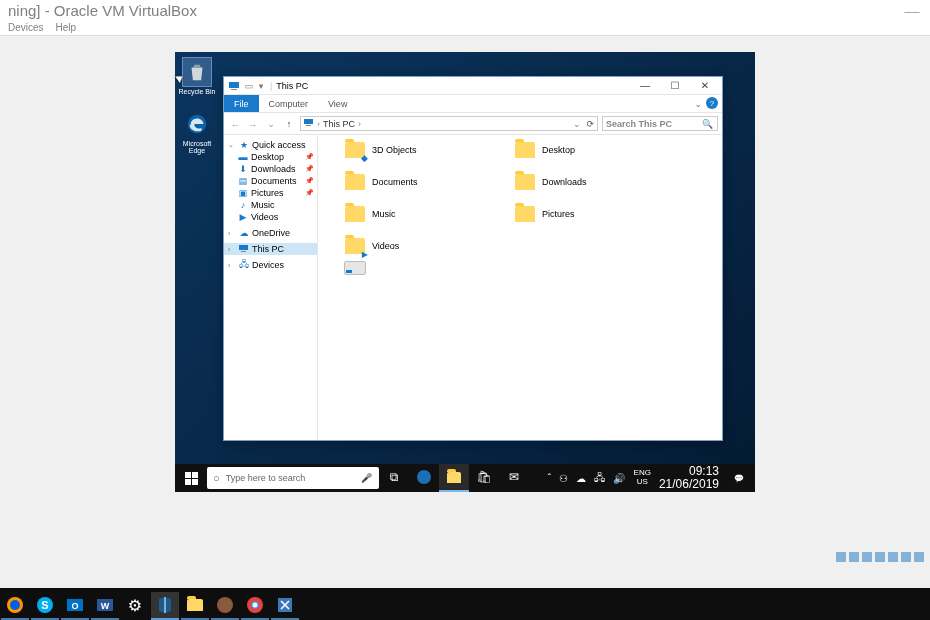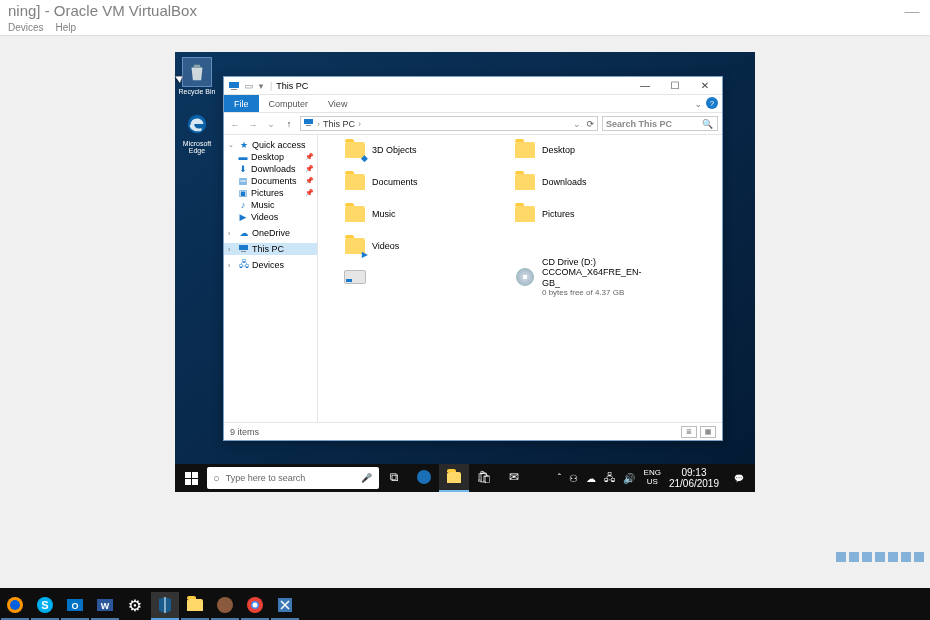--- a/index.html
+++ b/index.html
@@ -80,21 +80,21 @@
 .g-start{ width:32px; height:100%; display:flex;align-items:center;justify-content:center; cursor:pointer;}
 .win-logo{display:grid;grid-template-columns:6px 6px;grid-template-rows:6px 6px;gap:1px;}
 .win-logo span{background:#fff;}
 .g-search{ height:22px; flex:0 0 172px; background:#fff; border-radius:2px; display:flex; align-items:center; padding:0 6px; gap:6px; color:#666; font-size:9px;}
 .g-search .mic{margin-left:auto;}
 .g-tasks{ display:flex; height:100%;}
 .g-tasks .t{ width:30px; display:flex;align-items:center;justify-content:center; color:#fff; font-size:12px; cursor:pointer; border-bottom:2px solid transparent;}
 .g-tasks .t.active{ background:#2a2a2a; border-bottom-color:#76b9ed;}
 .g-tray{ margin-left:auto; display:flex; align-items:center; height:100%; color:#fff; font-size:8px; gap:8px; padding-right:4px;}
 .g-tray .ic{ cursor:pointer; font-size:10px;}
-.g-clock{ text-align:center; line-height:1.1; font-size:10px; cursor:pointer;}
+.g-clock{ text-align:right; line-height:1.1; font-size:12px; cursor:pointer;}
 .g-lang{ text-align:center; line-height:1.1; font-size:8px; cursor:pointer;}
 .g-notif{ width:24px;height:100%;display:flex;align-items:center;justify-content:center;cursor:pointer;}
 
 
 .vb-status{ position:absolute; right:6px; bottom:58px; display:flex; gap:3px;}
 .vb-status span{ width:10px;height:10px;background:#3a87c8;opacity:.6;}
 
 
 .host-taskbar{ position:absolute; left:0; right:0; bottom:0; height:32px; background:#0e0e0e; display:flex; align-items:flex-end;}
 .host-taskbar .h{ width:28px;height:28px; margin:0 1px; display:flex;align-items:center;justify-content:center; cursor:pointer; border-bottom:2px solid transparent;}
@@ -317,39 +317,24 @@
               </div>
             </div>
         </div>
 
         <div class="grid">
           <div class="tile">
             <div class="bigico">
                 <div class="drive-ico"></div>
               </div>
           </div>
-          <div class="tile">
-            <div class="bigico">
-                <div class="cd-ico"></div>
-              </div>
-            <div class="lbls">
-              <span style="max-width:110px">CD Drive (D:) CCCOMA_X64FRE_EN-GB_</span>
-              <span class="sub">0 bytes free of 4.37 GB</span>
-            </div>
-          </div>
         </div>
       </div>
     </div>
 
-    <div class="ex-status">
-      <span>9 items</span>
-      <span class="sp"></span>
-      <span class="vbtn">≣</span>
-      <span class="vbtn">▦</span>
-    </div>
   </div>
 
   <div class="g-taskbar">
     <div class="g-start">
       <div class="win-logo">
           <span></span>
           <span></span>
           <span></span>
           <span></span>
         </div>

